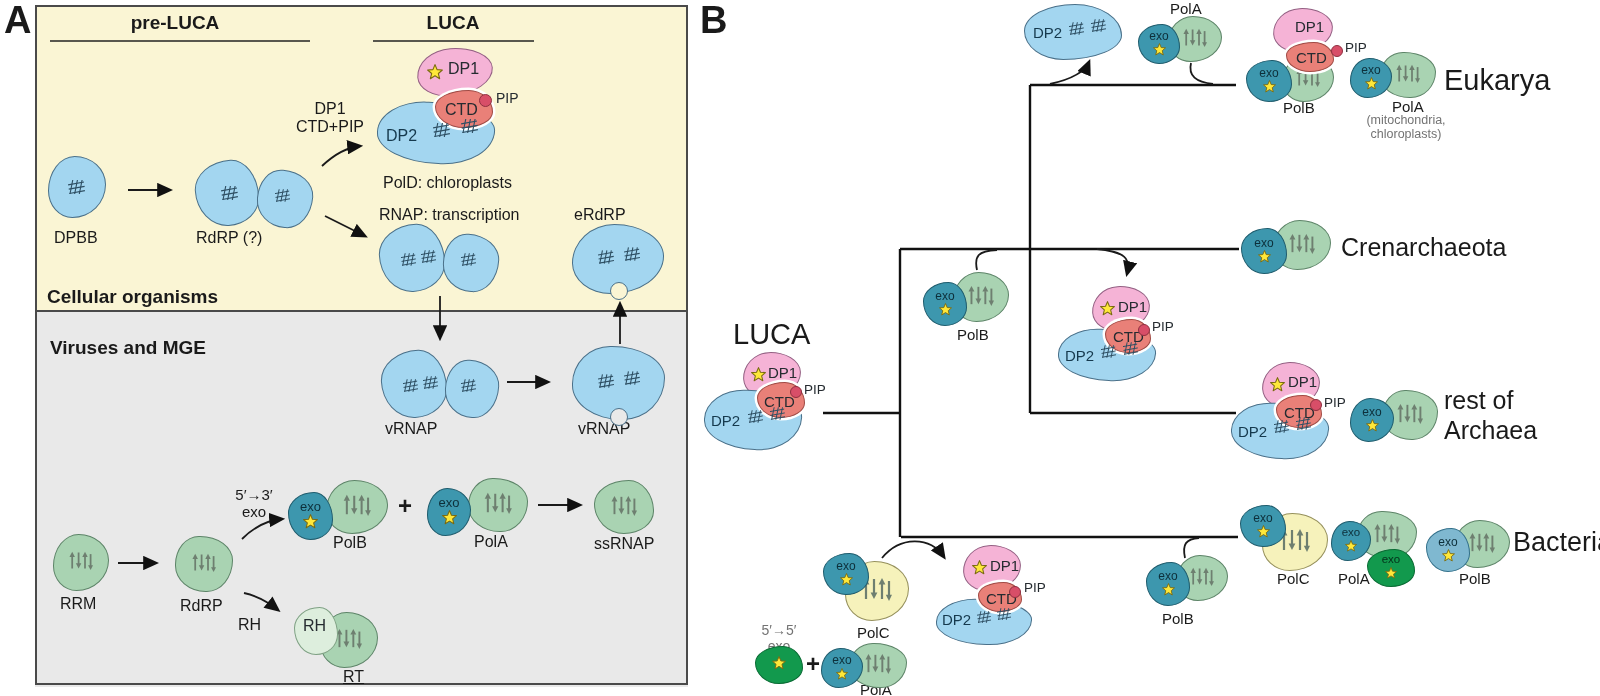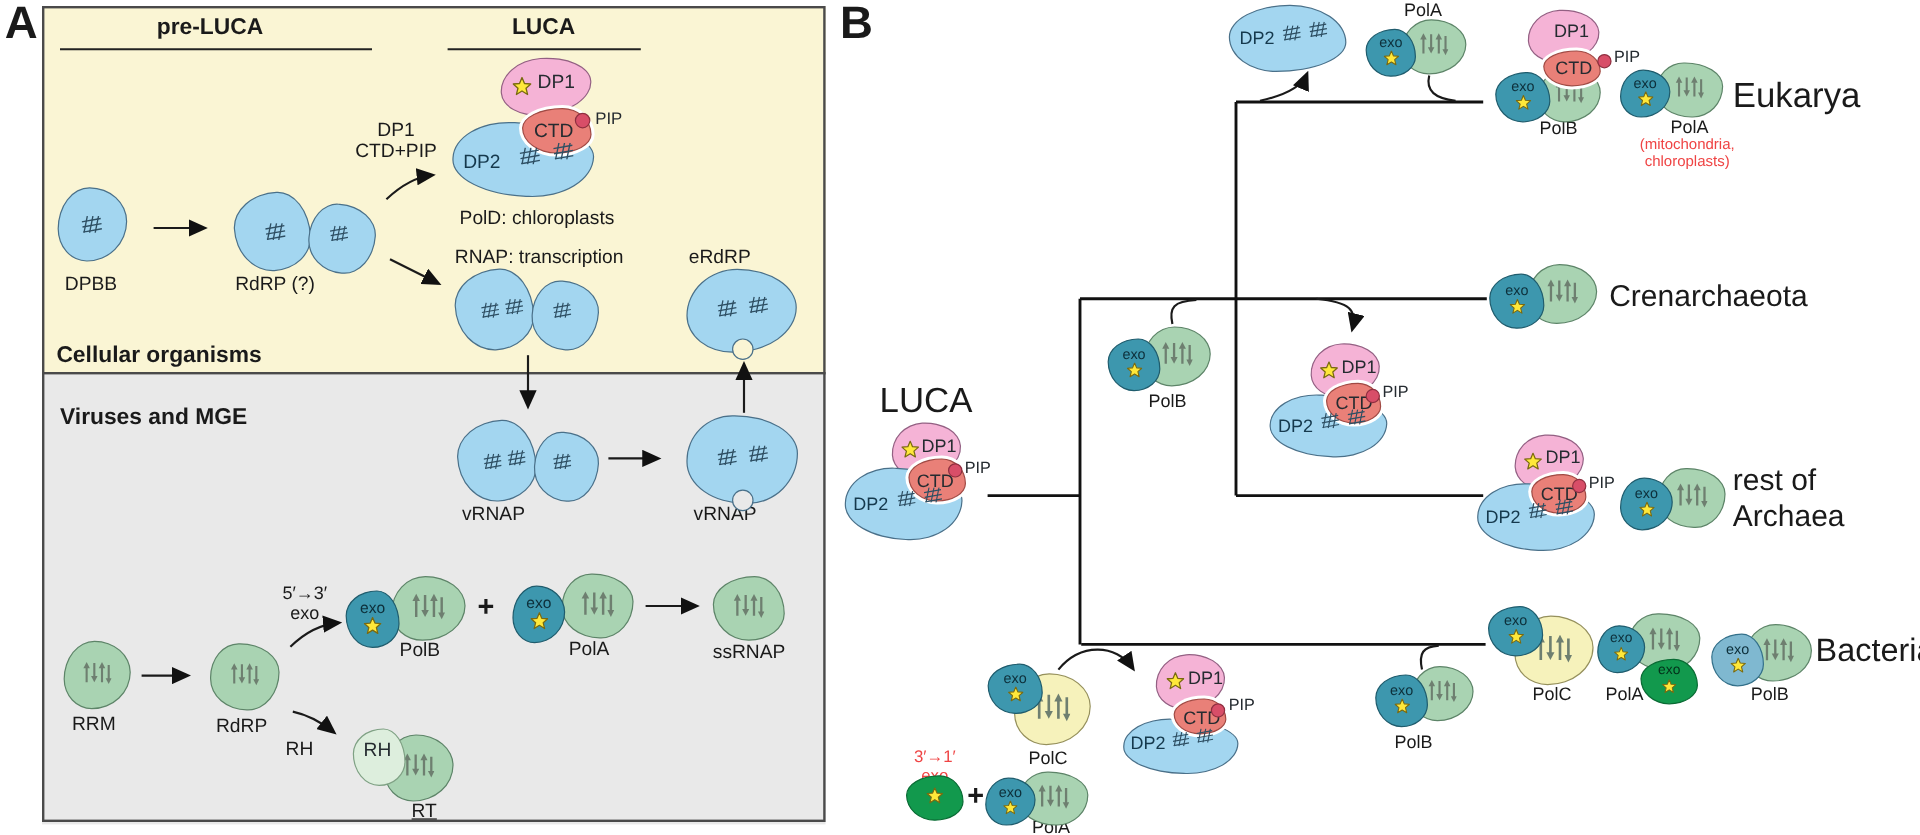--- a/index.html
+++ b/index.html
@@ -29,21 +29,21 @@
   .exo-t{font-size:13px;color:#0d2f3a;}
   .bt{position:absolute;font-size:16px;color:#252b30;white-space:nowrap;line-height:1;}
   .bt2{position:absolute;font-size:15px;color:#252b30;white-space:nowrap;line-height:1;}
   .pipdot{position:absolute;border-radius:50%;background:var(--pip_red);border:1.6px solid #8f2f40;box-sizing:border-box;z-index:6;}
   .panel-border{position:absolute;border:2px solid #4a4a4a;box-sizing:border-box;pointer-events:none;}
   svg.overlay{position:absolute;left:0;top:0;z-index:1;}
   .grp{position:absolute;}
   .z2{z-index:2;} .z3{z-index:3;} .z4{z-index:4;} .z5{z-index:5;}
   .taxon{position:absolute;white-space:nowrap;color:#1a1a1a;}
   .plus{position:absolute;font-size:24px;font-weight:bold;color:#1a1a1a;line-height:1;}
-  .note{position:absolute;font-size:12.5px;color:#ef4444;text-align:center;line-height:1.15;}
+  .note{position:absolute;font-size:12.5px;color:#737373;text-align:center;line-height:1.15;}
 </style>
 </head>
 <body>
 
 <div id="stage">
 
   <div class="abs" style="left:35px;top:5px;width:653px;height:305px;background:var(--panel_a_top_bg);"></div>
   <div class="abs" style="left:35px;top:310px;width:653px;height:375px;background:var(--panel_a_bottom_bg);border-top:2px solid #4a4a4a;"></div>
   <div class="panel-border" style="left:35px;top:5px;width:653px;height:680px;"></div>
 
@@ -812,21 +812,21 @@
         </svg></span>
     <span class="abs js-hatch z4" style="left:64px;top:64px;"><svg width="14" height="12" viewBox="0 0 18 15">
           <g stroke="#2E4F63" stroke-width="1.2" fill="none">
             <path d="M5 0 L2 15 M10 0 L7 15 M15 0 L12 15"></path>
             <path d="M0 5.2 L17 2.2 M0.7 9.8 L17.7 6.8 M1.4 14.4 L18 11.4"></path>
           </g>
         </svg></span>
   </div>
 
   <div class="note" style="left:755px;top:622px;width:48px;font-size:14px;">
-    <div>3′→1′</div>
+    <div>5′→5′</div>
     <div>exo</div>
   </div>
   <div class="grp z2" style="left:755px;top:646px;">
     <div class="blob c-dgreen s2 fc" style="left:0;top:0;width:48px;height:38px;">
       <span class="js-star"><svg width="14" height="14" viewBox="0 0 20 20">
             <path d="M10 0.8 L12.6 7 L19.2 7.5 L14.2 11.9 L15.8 18.4 L10 14.8 L4.2 18.4 L5.8 11.9 L0.8 7.5 L7.4 7 Z" fill="#FFE83A" stroke="#7a6a10" stroke-width="1.4" stroke-linejoin="round"></path>
           </svg></span>
     </div>
   </div>
   <div class="plus" style="left:806px;top:652px;">+</div>

